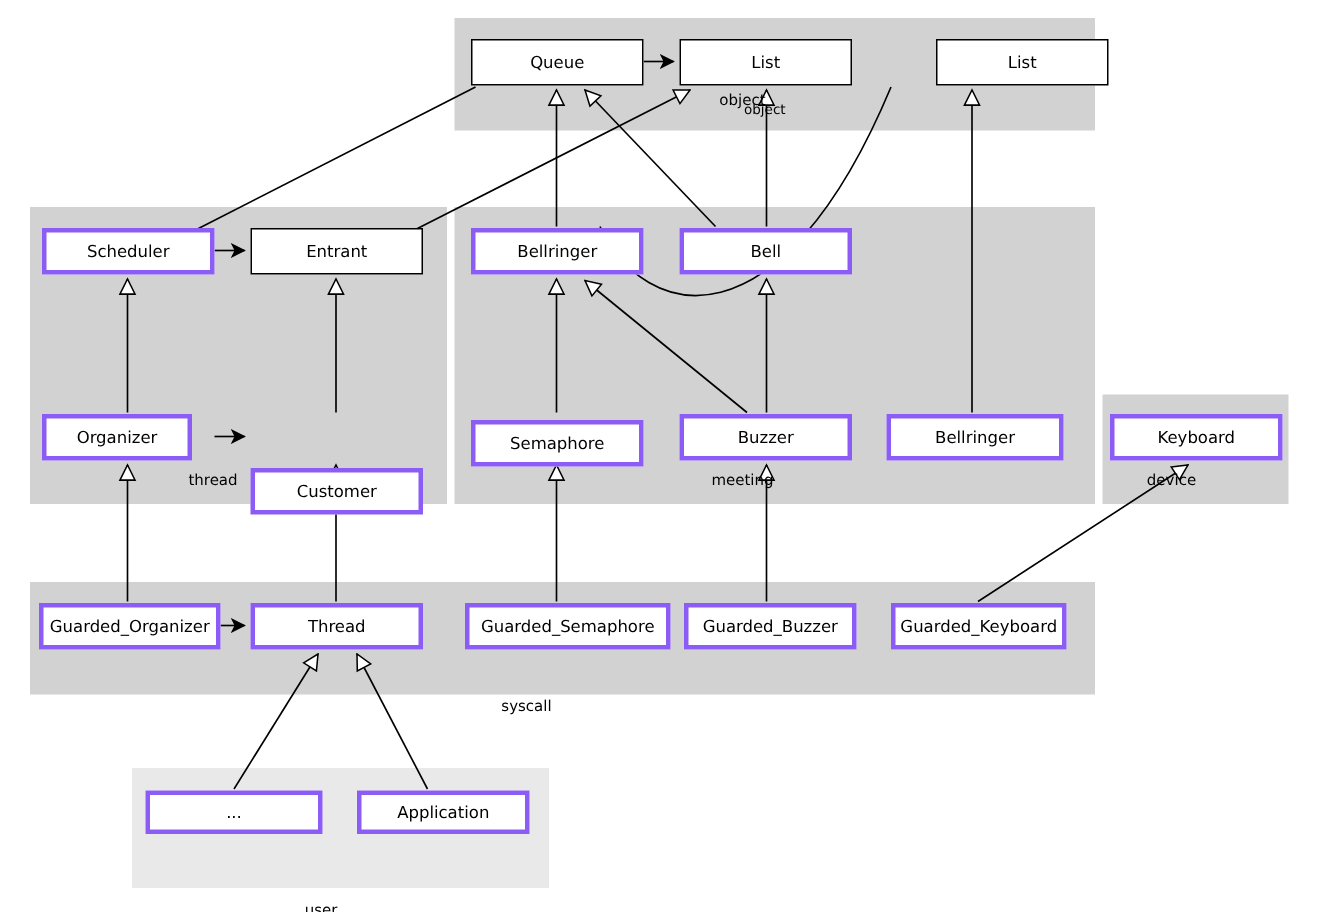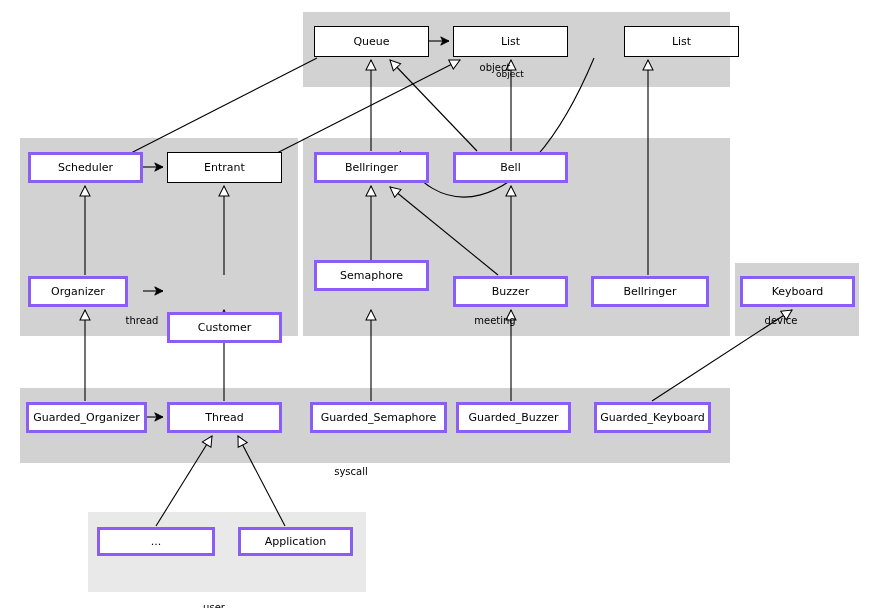--- a/index.html
+++ b/index.html
@@ -141,21 +141,21 @@
   <div class="cls black-border" style="left:453px; top:26px; width:115px; height:31px;">List</div>
   <div class="cls black-border" style="left:624px; top:26px; width:115px; height:31px;">List</div>
 
   <div class="cls" style="left:28px; top:152px; width:115px; height:31px;">Scheduler</div>
   <div class="cls black-border" style="left:167px; top:152px; width:115px; height:31px;">Entrant</div>
   <div class="cls" style="left:314px; top:152px; width:115px; height:31px;">Bellringer</div>
   <div class="cls" style="left:453px; top:152px; width:115px; height:31px;">Bell</div>
 
   <div class="cls" style="left:28px; top:276px; width:100px; height:31px;">Organizer</div>
   <div class="cls" style="left:167px; top:276px; width:115px; height:31px;margin-top:36px;">Customer</div>
-  <div class="cls" style="left:314px; top:260px; width:115px; height:31px;">Semaphore</div>
+  <div class="cls" style="left:314px; top:280px; width:115px; height:31px;">Semaphore</div>
   <div class="cls" style="left:453px; top:276px; width:115px; height:31px;">Buzzer</div>
   <div class="cls" style="left:591px; top:276px; width:118px; height:31px;">Bellringer</div>
   <div class="cls" style="left:740px; top:276px; width:115px; height:31px;">Keyboard</div>
 
   <div class="cls" style="left:26px; top:402px; width:121px; height:31px;">Guarded_Organizer</div>
   <div class="cls" style="left:167px; top:402px; width:115px; height:31px;">Thread</div>
   <div class="cls" style="left:310px; top:402px; width:137px; height:31px;">Guarded_Semaphore</div>
   <div class="cls" style="left:456px; top:402px; width:115px; height:31px;">Guarded_Buzzer</div>
   <div class="cls" style="left:594px; top:402px; width:117px; height:31px;">Guarded_Keyboard</div>
 

